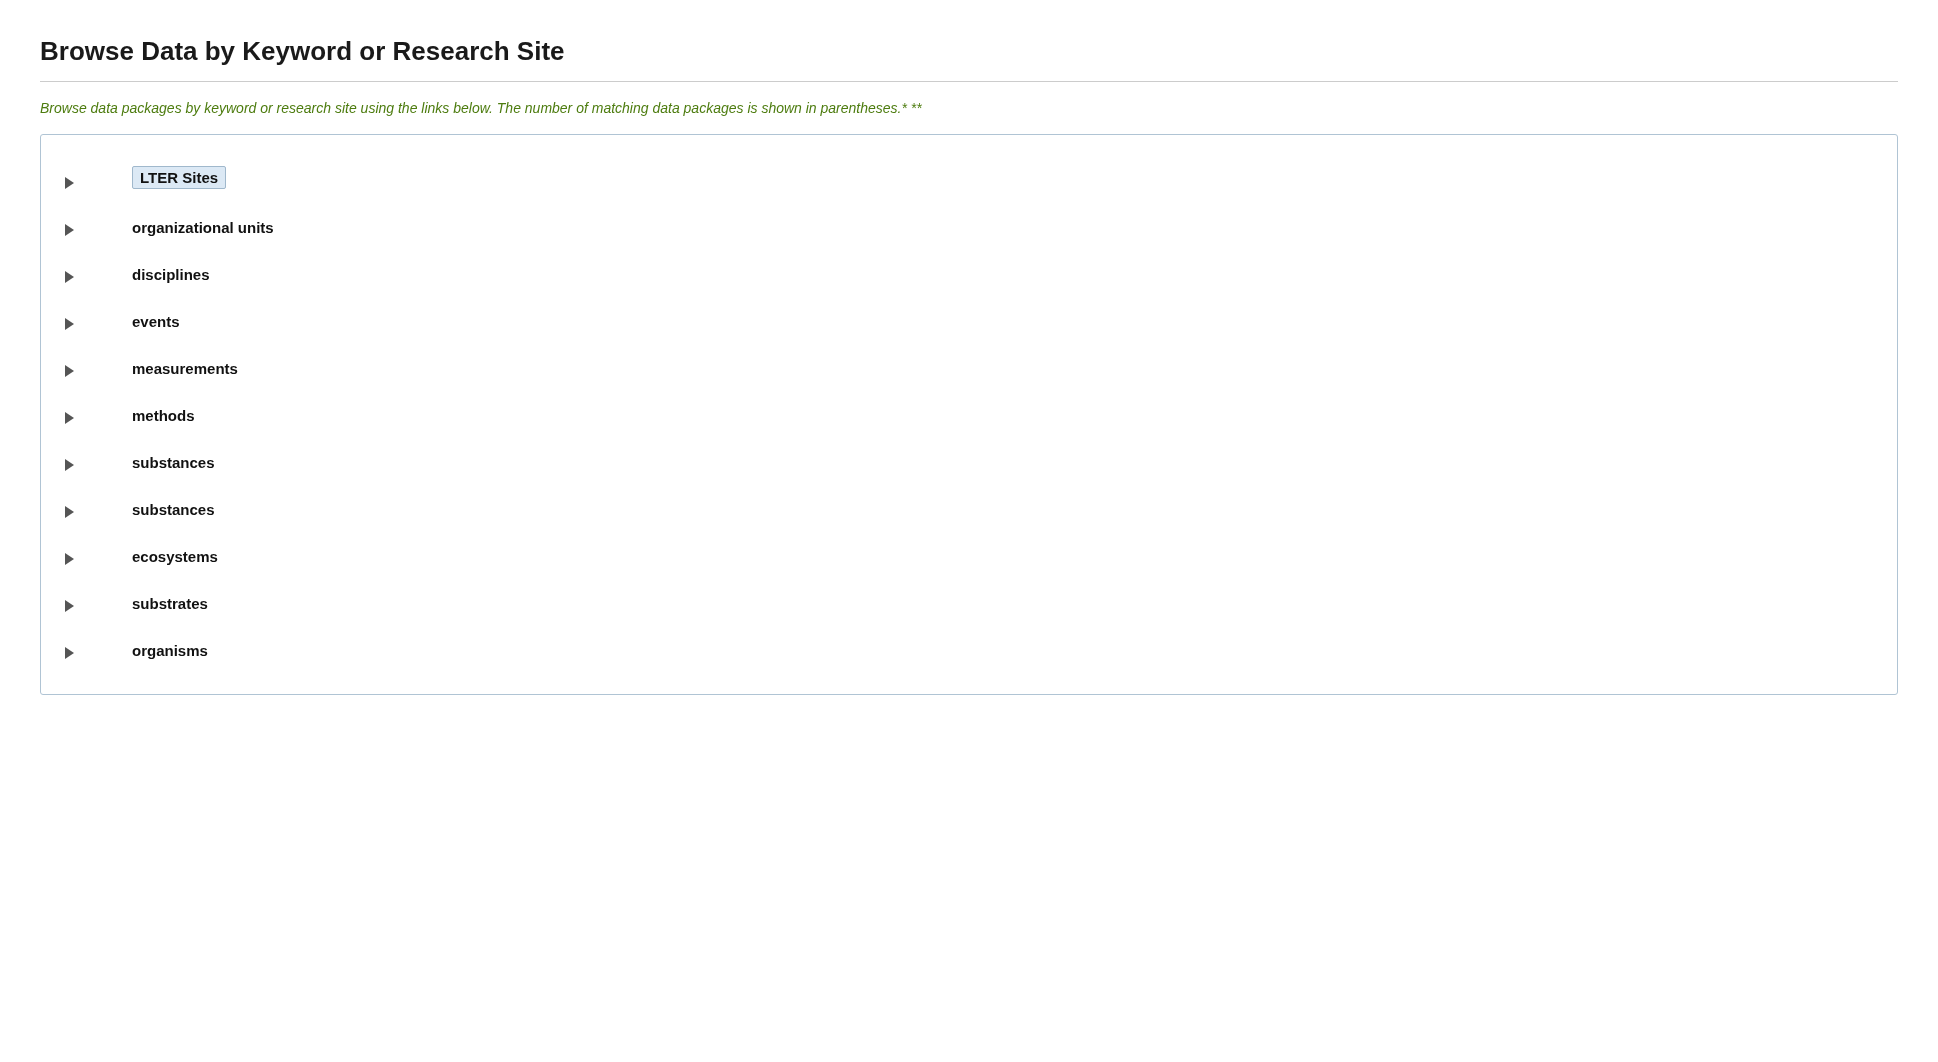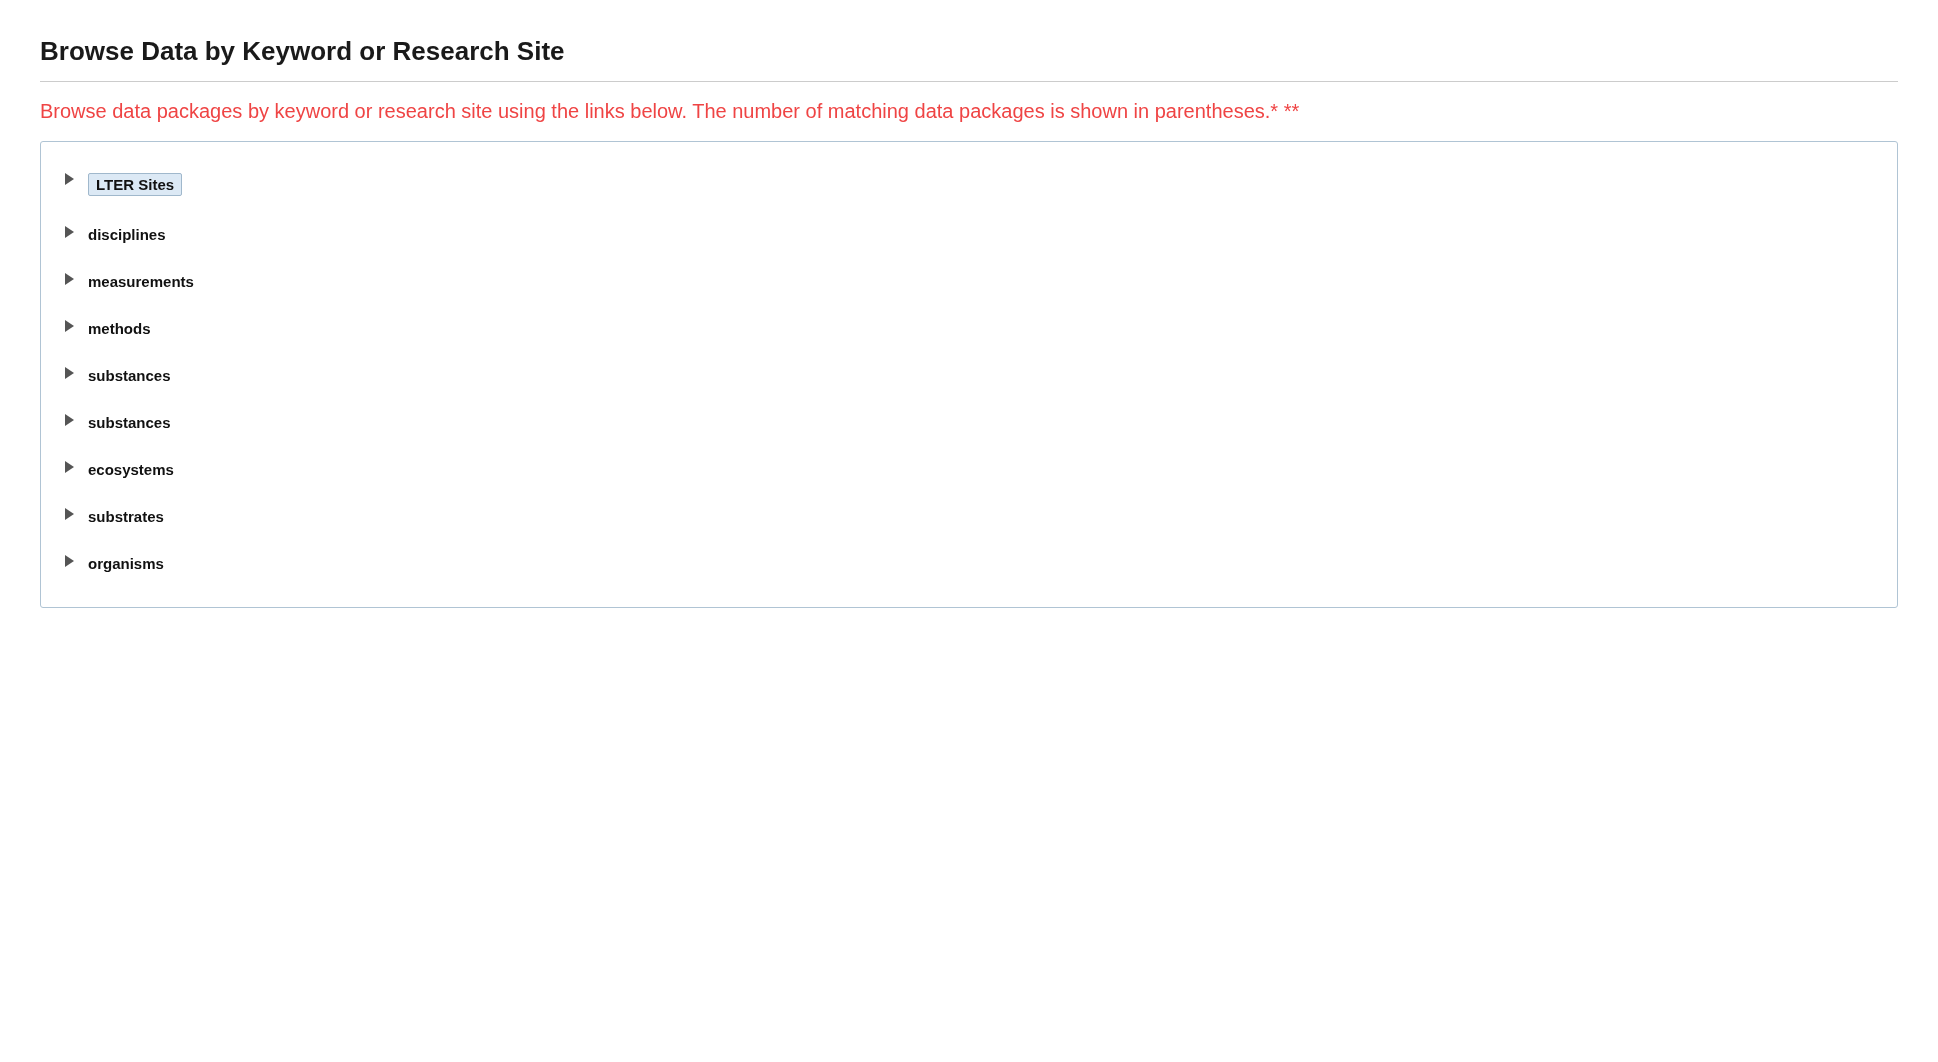--- a/index.html
+++ b/index.html
@@ -23,37 +23,39 @@
       margin-bottom: 14px;
     }
 
     .divider {
       border: none;
       border-top: 1px solid #ccc;
       margin-bottom: 18px;
     }
 
     .description {
-      font-size: 20px;
-      color: #ef4444;
+      font-size: 14px;
+      color: #4d7c0f;
       margin-bottom: 18px;
+      font-style: italic;
     }
 
     .tree-container {
       border: 1px solid #b0c4d4;
       border-radius: 3px;
       padding: 14px 10px 18px 10px;
       background: #fff;
     }
 
     .tree-item {
       display: flex;
-      align-items: flex-start;
+      align-items: flex-end;
       padding: 9px 6px;
       cursor: pointer;
+      gap: 44px;
     }
 
     .chevron {
       display: inline-block;
       width: 0;
       height: 0;
       border-top: 6px solid transparent;
       border-bottom: 6px solid transparent;
       border-left: 9px solid #555;
       margin-right: 10px;
@@ -82,21 +84,29 @@
 
 <p class="description">Browse data packages by keyword or research site using the links below. The number of matching data packages is shown in parentheses.* **</p>
 
 <div class="tree-container">
 <div class="tree-item">
       <span class="chevron"></span>
       <span class="item-label highlighted">LTER Sites</span>
     </div>
     <div class="tree-item">
       <span class="chevron"></span>
+      <span class="item-label">organizational units</span>
+    </div>
+    <div class="tree-item">
+      <span class="chevron"></span>
       <span class="item-label">disciplines</span>
+    </div>
+    <div class="tree-item">
+      <span class="chevron"></span>
+      <span class="item-label">events</span>
     </div>
     <div class="tree-item">
       <span class="chevron"></span>
       <span class="item-label">measurements</span>
     </div>
     <div class="tree-item">
       <span class="chevron"></span>
       <span class="item-label">methods</span>
     </div>
     <div class="tree-item">

